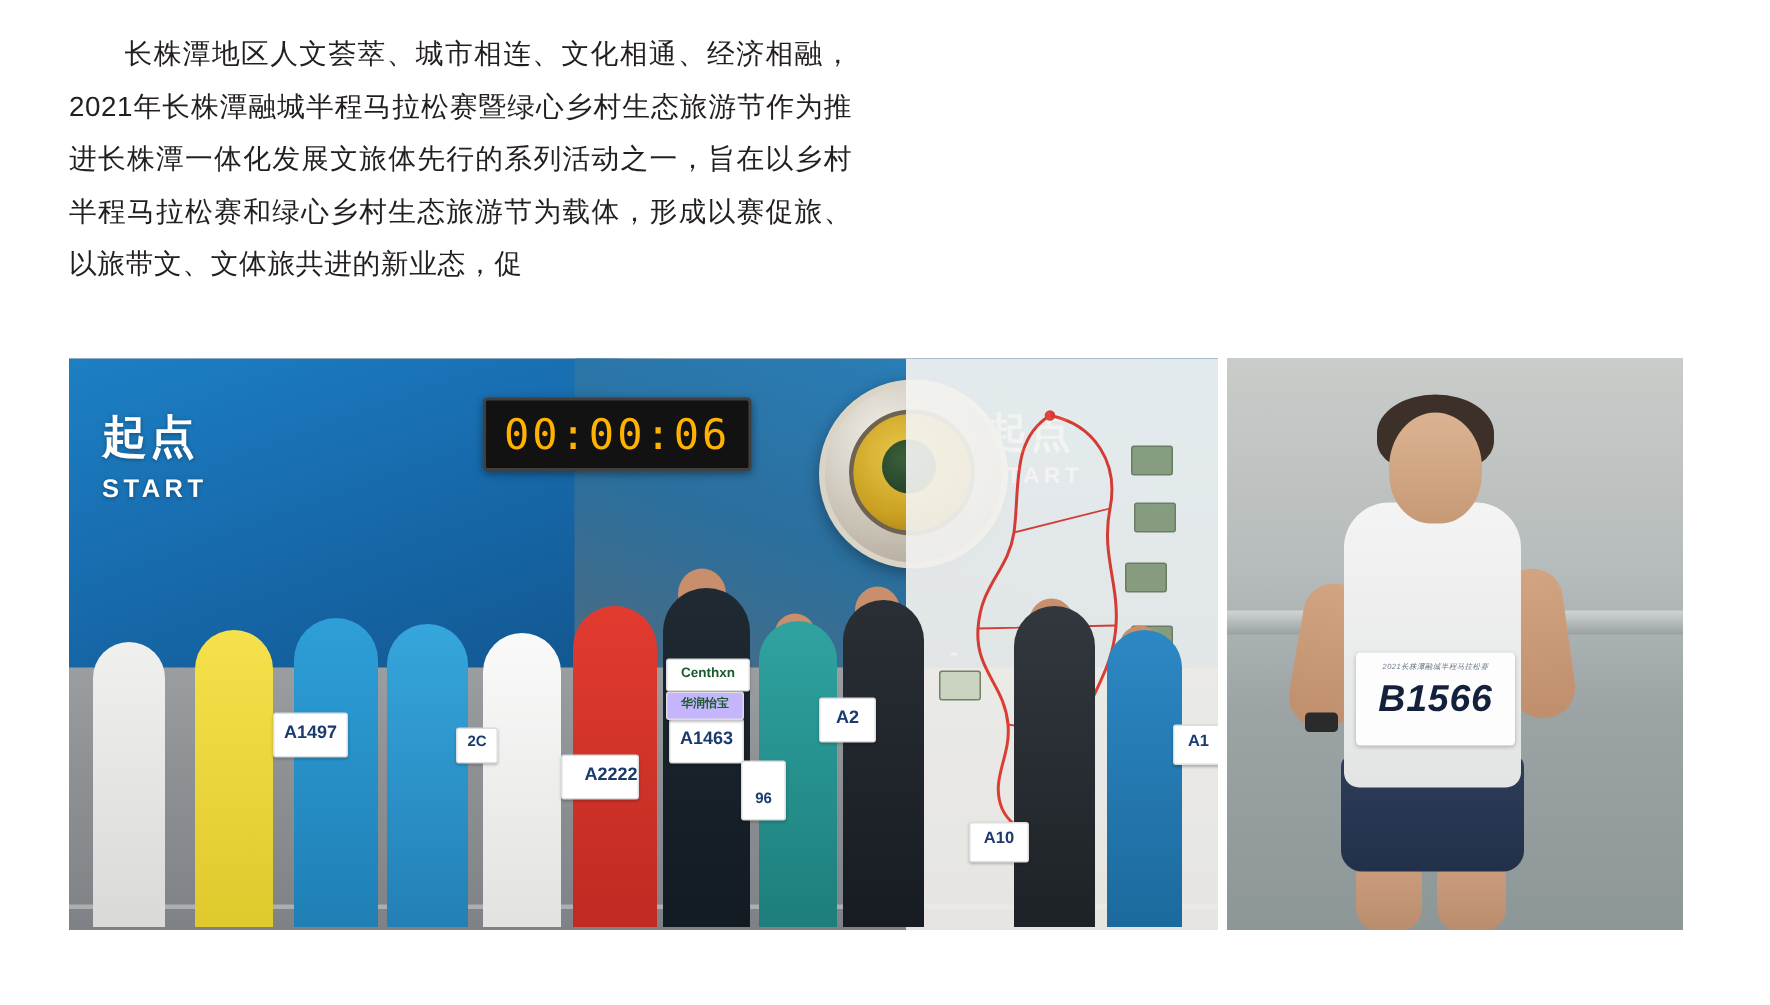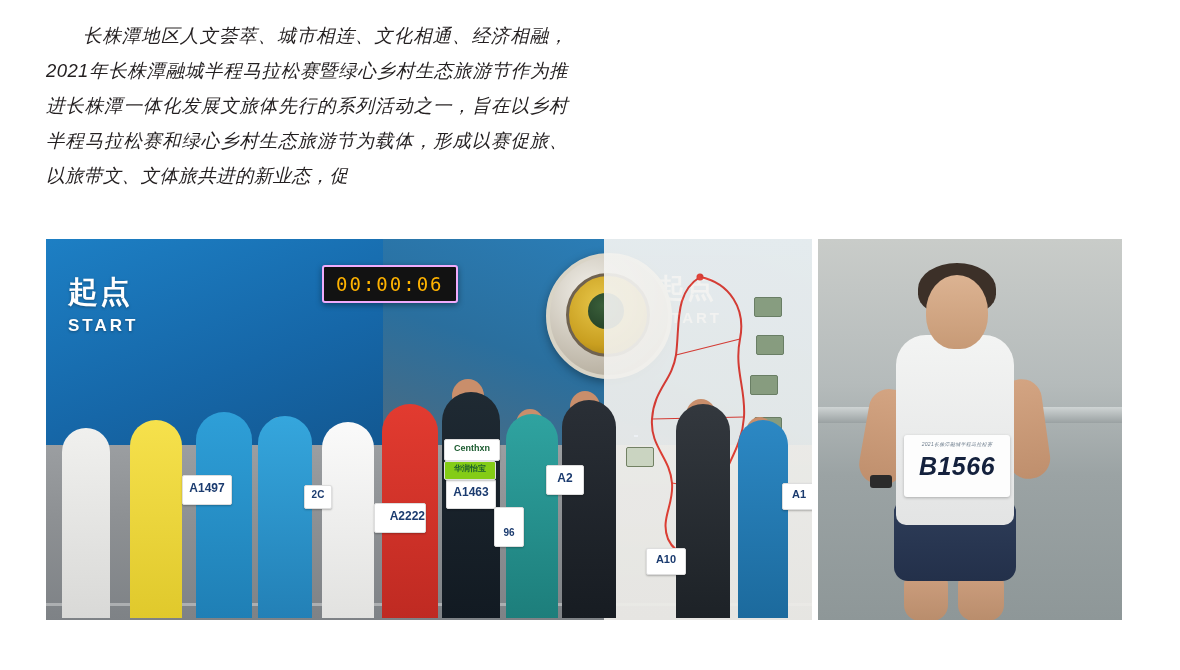--- a/index.html
+++ b/index.html
@@ -40,21 +40,20 @@
     font-size: 18.5px;
     line-height: 35px;
     letter-spacing: 0.4px;
     text-align: justify;
     text-justify: inter-ideograph;
     color: #231f20;
     font-family: "Liberation Sans", sans-serif;
   }
   .col.first p {
     text-indent: 2em;
-    font-style: italic;
   }
 
   
   .images {
     position: absolute;
     left: 46px;
     top: 239px;
     width: 1088px;
     height: 381px;
     display: flex;
@@ -142,26 +141,26 @@
   .start-text-2 .en {
     display: block;
     font-size: 15px;
     letter-spacing: 3px;
   }
   .timer {
     position: absolute;
     left: 276px;
     top: 26px;
     background: #121212;
-    border: 2px solid #f0abfc;
+    border: 2px solid #404040;
     border-radius: 3px;
     padding: 6px 12px;
     color: #ffb300;
     font-family: "DejaVu Sans Mono", monospace;
-    font-size: 19px;
+    font-size: 28px;
     letter-spacing: 2px;
     box-shadow: 0 2px 6px rgba(0,0,0,0.4);
   }
   .medal {
     position: absolute;
     left: 500px;
     top: 14px;
     width: 118px;
     height: 118px;
     border-radius: 50%;
@@ -428,21 +427,21 @@
         <div class="bib" style="left:136px; top:236px; width:48px; height:22px; font-size:12px; padding-top:6px;">A1497</div>
         <div class="bib" style="left:328px; top:264px; width:50px; height:22px; font-size:12px; padding-top:6px;text-align:right;">A2222</div>
         <div class="bib" style="left:400px; top:240px; width:48px; height:22px; font-size:12px; padding-top:6px;">A1463</div>
         <div class="bib" style="left:500px; top:226px; width:36px; height:22px; font-size:12px; padding-top:6px;">A2</div>
         <div class="bib" style="left:736px; top:244px; width:32px; height:20px; font-size:11px; padding-top:5px;">A1</div>
         <div class="bib" style="left:600px; top:262px; width:38px; height:20px; font-size:11px; padding-top:5px;margin-top:47px;">A10</div>
         <div class="bib" style="left:448px; top:268px; width:28px; height:18px; font-size:10px; padding-top:20px;">96</div>
         <div class="bib" style="left:258px; top:246px; width:26px; height:18px; font-size:10px; padding-top:4px;">2C</div>
 
         <div class="bib" style="left:398px; top:200px; width:54px; height:16px; font-size:9px; padding-top:4px; color:#1b5b2f; background:#fff;">Centhxn</div>
-        <div class="bib" style="left:398px; top:222px; width:50px; height:14px; font-size:8px; padding-top:3px; color:#1b5b2f; background:#84cc16;">华润怡宝</div>
+        <div class="bib" style="left:398px; top:222px; width:50px; height:14px; font-size:8px; padding-top:3px; color:#1b5b2f; background:#c4b5fd;">华润怡宝</div>
       </div>
     </div>
 
     <div class="photo-right">
       <div class="r-bg"></div>
       <div class="r-rail"></div>
       <div class="r-arm-l"></div>
       <div class="r-arm-r"></div>
       <div class="r-leg-l"></div>
       <div class="r-leg-r"></div>

